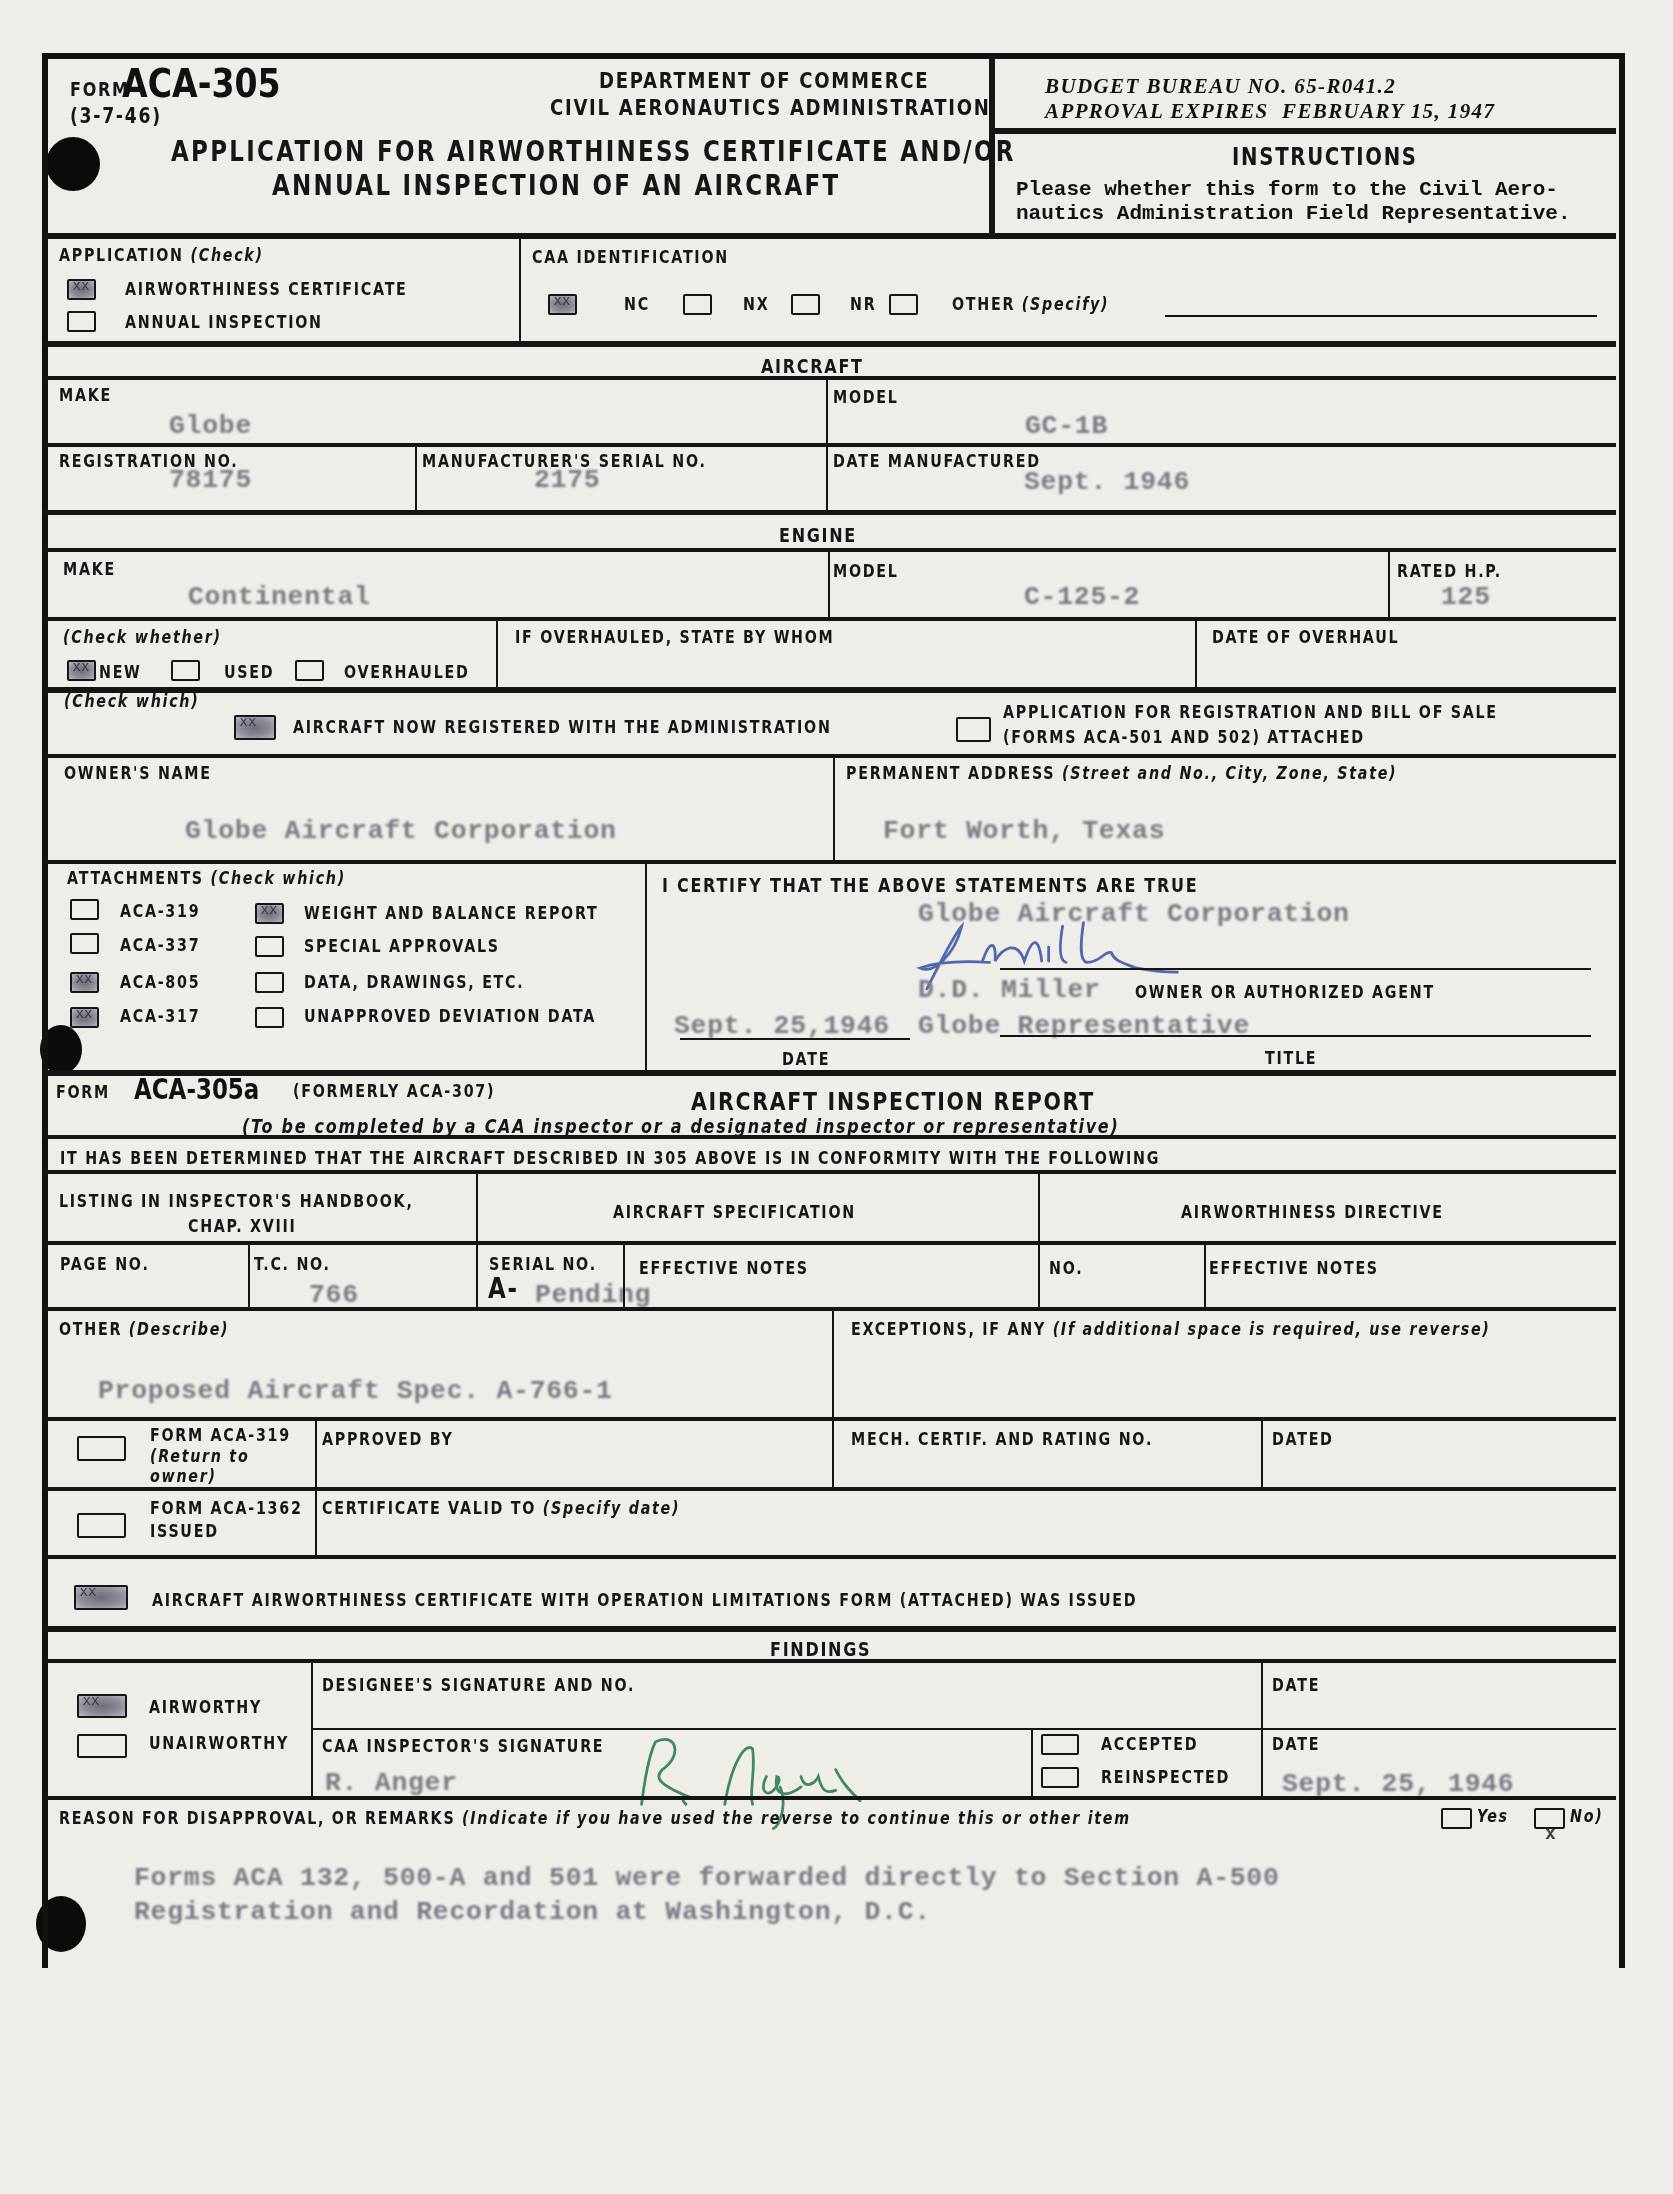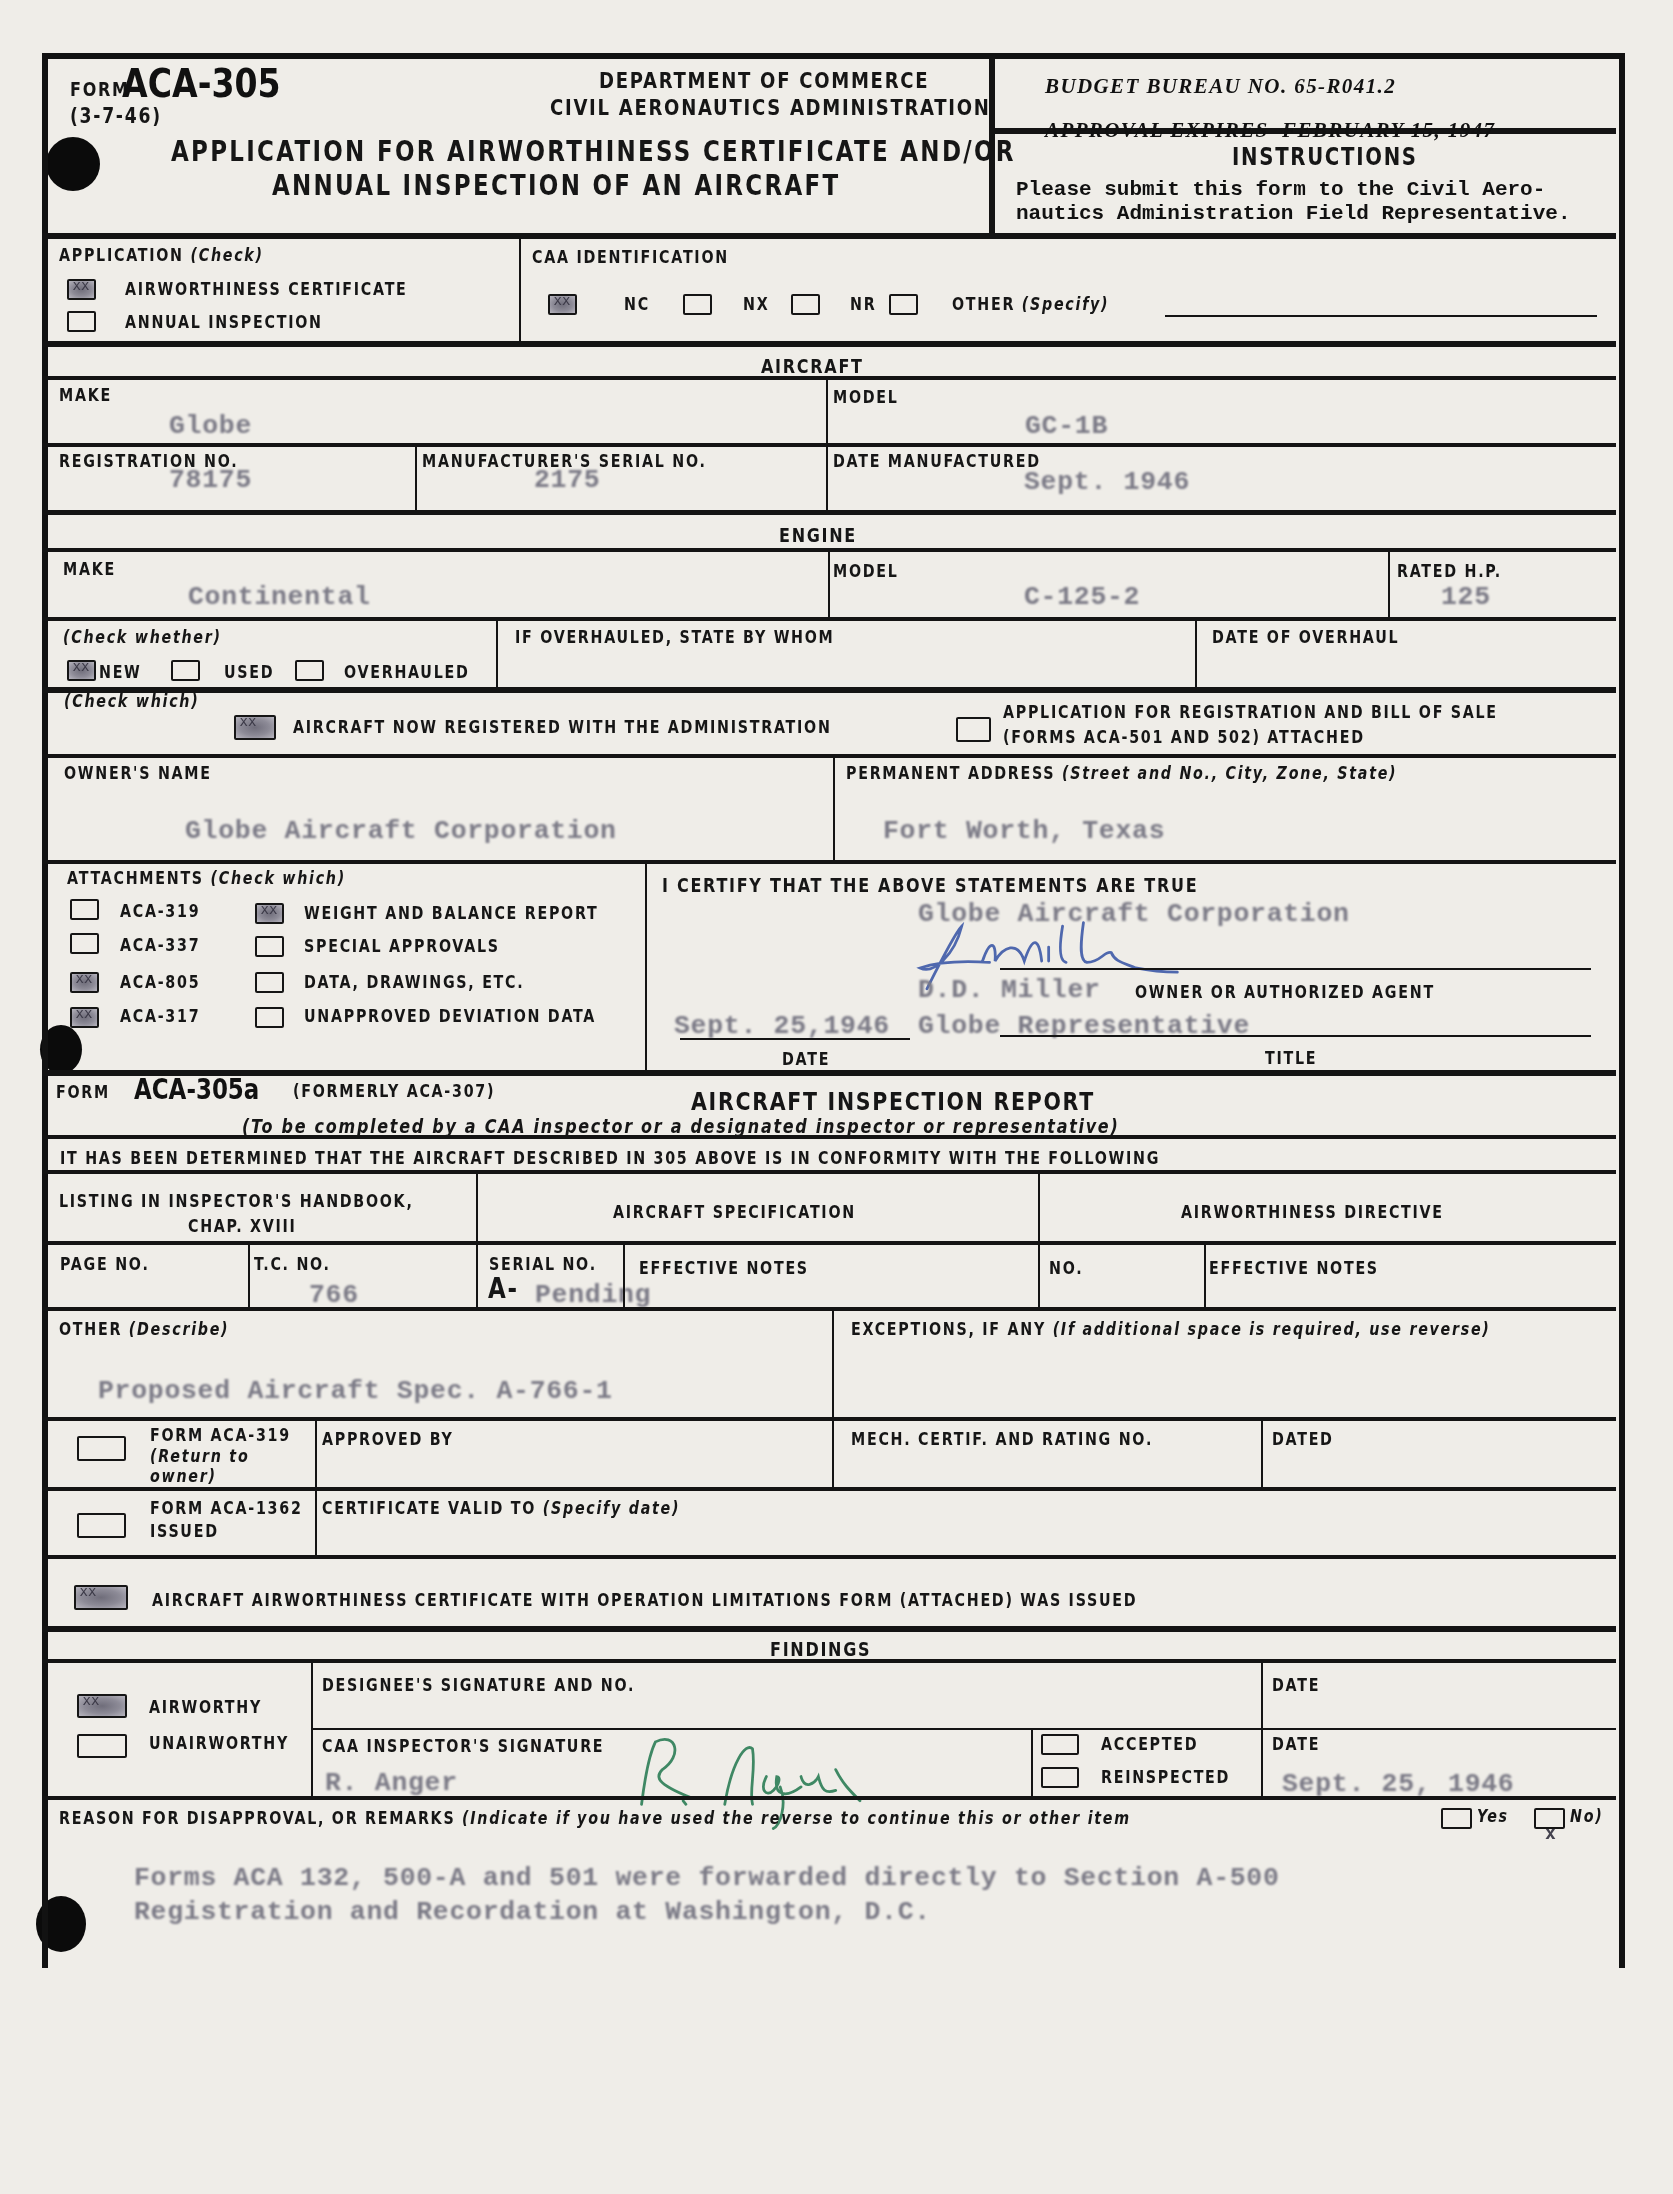--- a/index.html
+++ b/index.html
@@ -35,23 +35,23 @@
   <span class="lbl" style="left:4.2px;top:40px;font-size:21px;">(3-7-46)</span>
 </div>
 <div class="lbl center" style="left:599px;top:68px;font-size:22px;">DEPARTMENT OF COMMERCE</div>
 <div class="lbl center" style="left:550px;top:95px;font-size:22px;">CIVIL AERONAUTICS ADMINISTRATION</div>
 <div class="lbl" style="left:171px;top:135px;font-size:28px;letter-spacing:2.8px;">APPLICATION FOR AIRWORTHINESS CERTIFICATE AND/OR</div>
 <div class="lbl" style="left:272px;top:169px;font-size:28px;letter-spacing:2.8px;">ANNUAL INSPECTION OF AN AIRCRAFT</div>
 
 <div class="vline" style="left:989px;top:56px;height:181px;width:6.3px;"></div>
 <div class="hline" style="left:989px;top:128px;width:627px;height:6.3px;"></div>
 <div class="abs" style="left:1045px;top:74px;font-family:'Liberation Serif',serif;font-weight:bold;font-style:italic;font-size:21px;letter-spacing:1.4px;white-space:nowrap;">BUDGET BUREAU NO. 65-R041.2</div>
-<div class="abs" style="left:1045px;top:99px;font-family:'Liberation Serif',serif;font-weight:bold;font-style:italic;font-size:21px;letter-spacing:1.4px;white-space:pre;margin-top:19px;">APPROVAL EXPIRES  FEBRUARY 15, 1947</div>
+<div class="abs" style="left:1045px;top:99px;font-family:'Liberation Serif',serif;font-weight:bold;font-style:italic;font-size:21px;letter-spacing:1.4px;white-space:pre;">APPROVAL EXPIRES  FEBRUARY 15, 1947</div>
 <div class="lbl" style="left:1232px;top:143px;font-size:24px;">INSTRUCTIONS</div>
-<div class="abs" style="left:1016px;top:178px;font-family:'Liberation Mono',monospace;font-weight:bold;font-size:21px;white-space:nowrap;">Please submit this form to the Civil Aero-</div>
+<div class="abs" style="left:1016px;top:178px;font-family:'Liberation Mono',monospace;font-weight:bold;font-size:21px;white-space:nowrap;">Please whether this form to the Civil Aero-</div>
 <div class="abs" style="left:1016px;top:202px;font-family:'Liberation Mono',monospace;font-weight:bold;font-size:21px;white-space:nowrap;">nautics Administration Field Representative.</div>
 
 <div class="hline" style="left:42px;top:233px;width:1574px;height:6.3px;"></div>
 
 <div class="lbl" style="left:59px;top:245px;"><span>APPLICATION</span> <i>(Check)</i></div>
 <div class="cb checked" style="left:67px;top:279px;"></div>
 <div class="lbl" style="left:125px;top:279px;">AIRWORTHINESS CERTIFICATE</div>
 <div class="cb" style="left:67px;top:311px;"></div>
 <div class="lbl" style="left:125px;top:312px;">ANNUAL INSPECTION</div>
 <div class="vline" style="left:519px;top:237px;height:107px;"></div>

